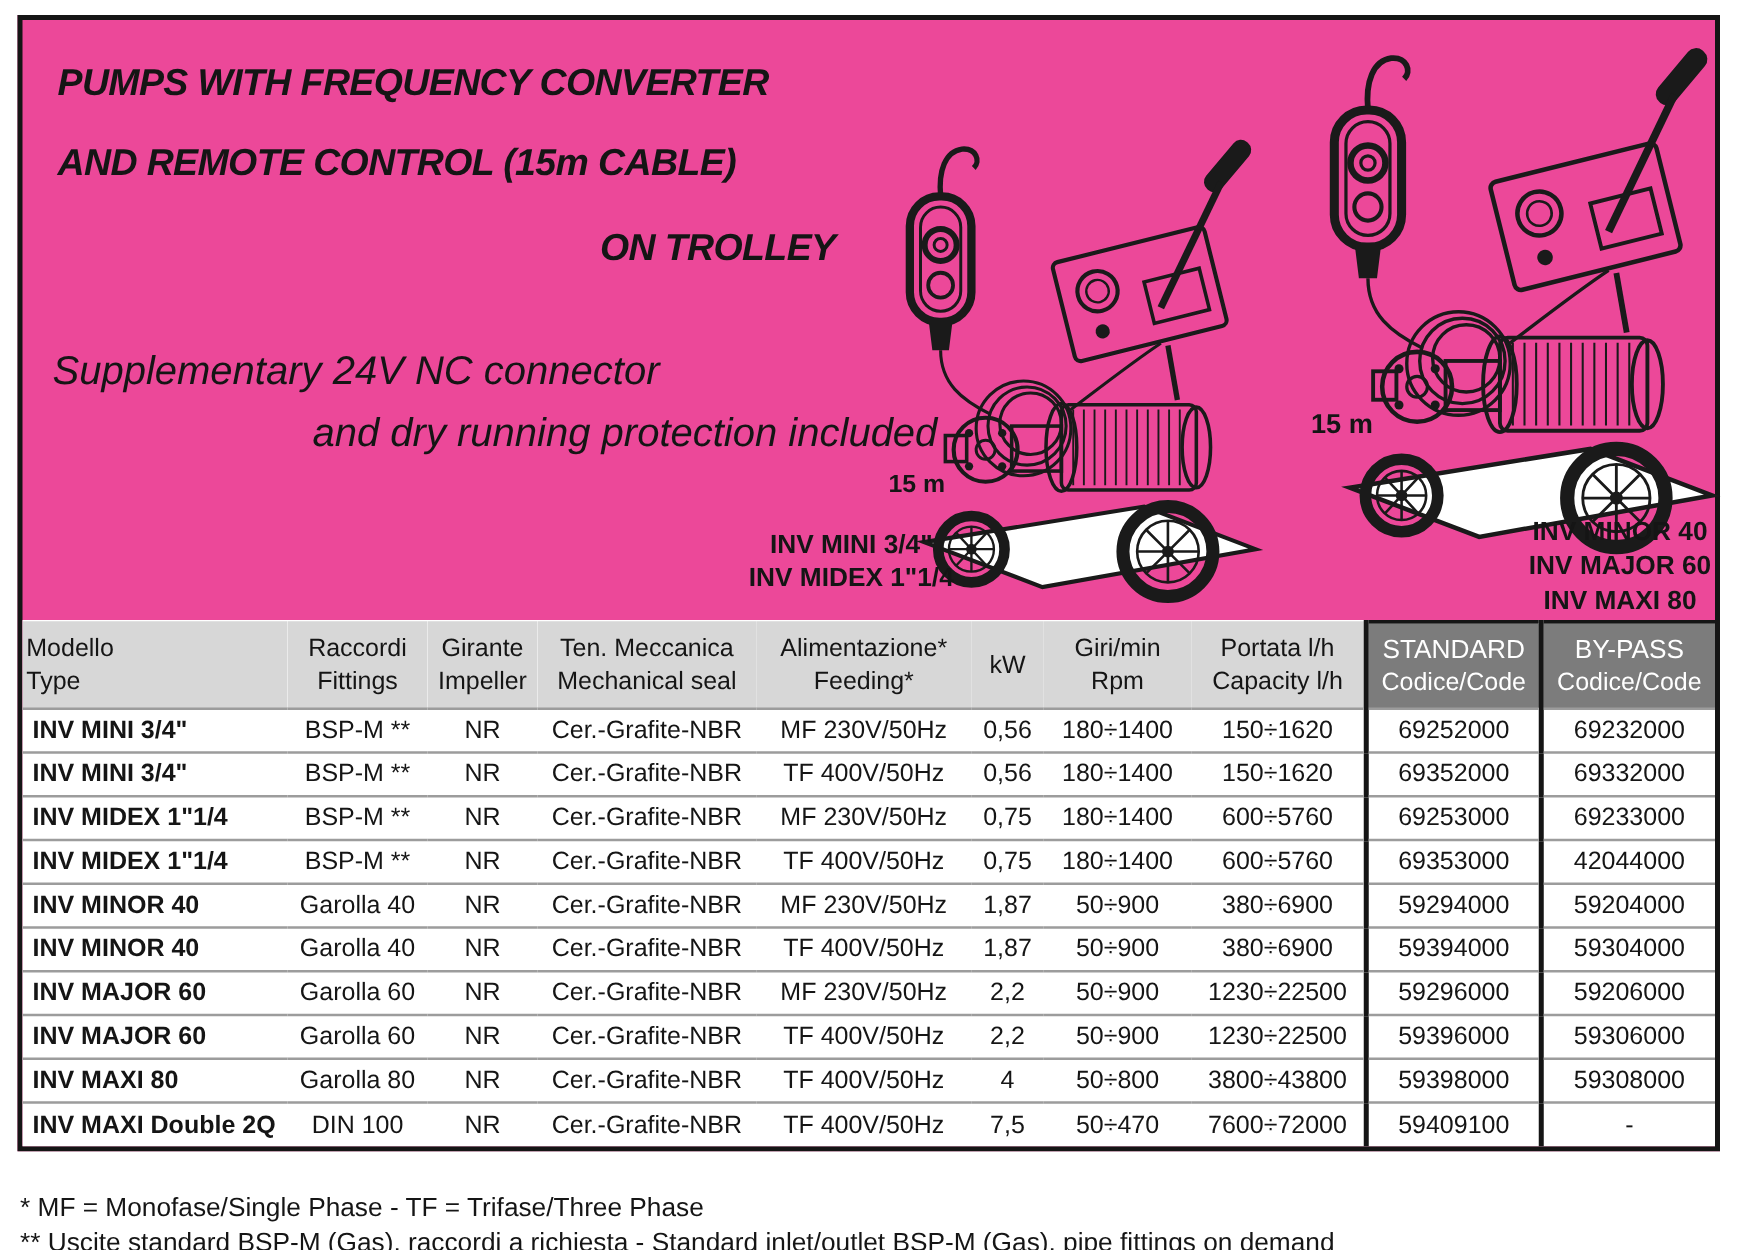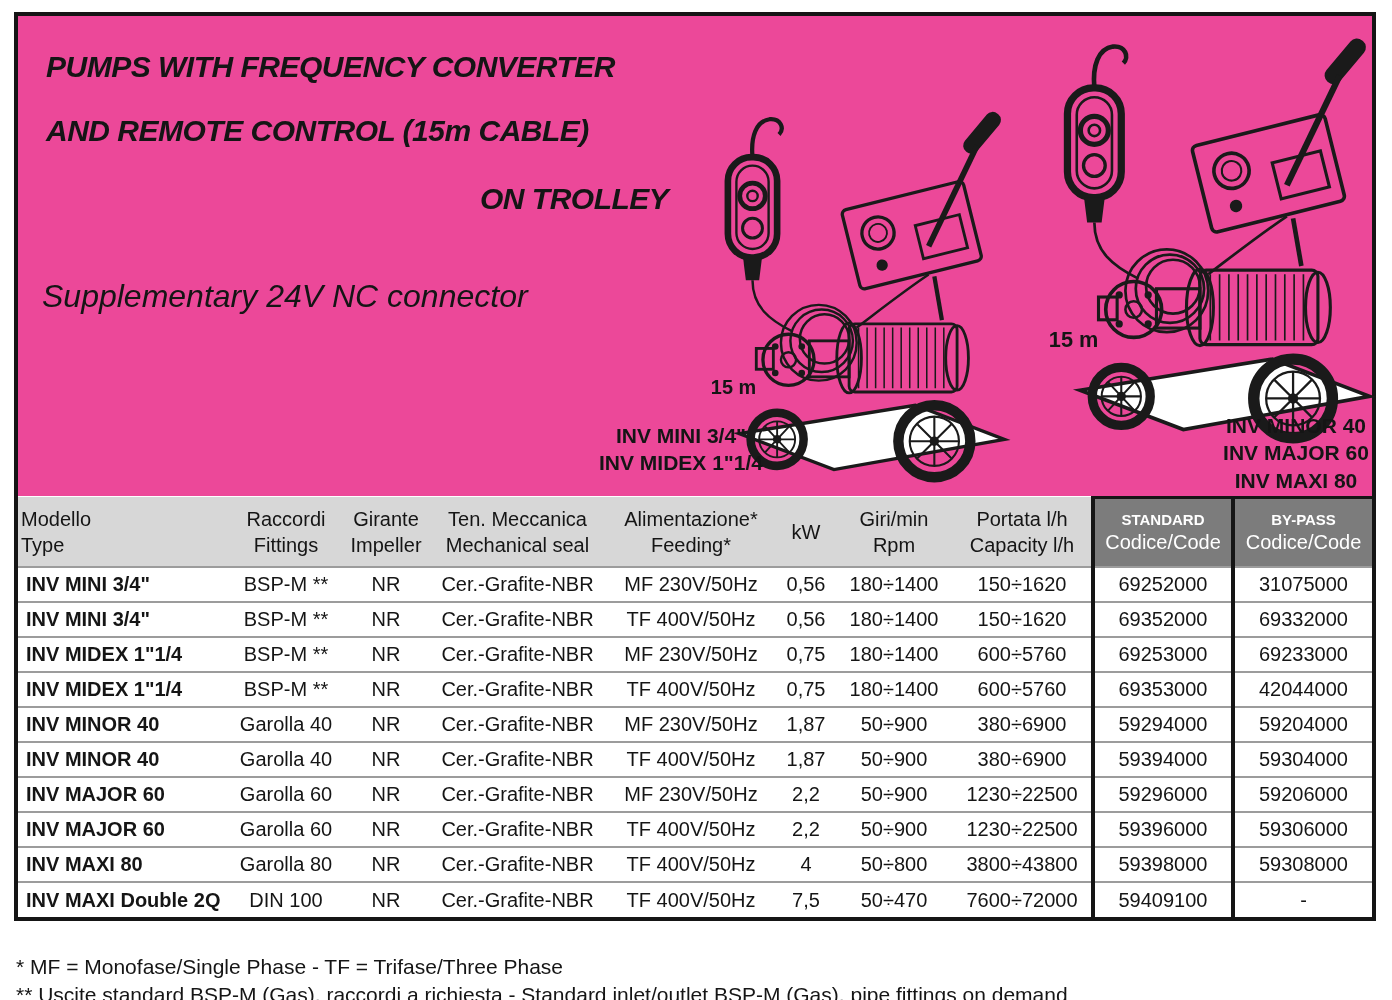--- a/index.html
+++ b/index.html
@@ -40,21 +40,21 @@
     border-collapse:collapse;table-layout:fixed;background:#fff;
   }
   .spec-table th,.spec-table td{padding:0 2px;overflow:hidden;white-space:nowrap;}
   .spec-table thead tr{height:70px;}
   .spec-table tbody tr{height:35px;}
   th{background:#d7d7d7;font-weight:400;font-size:20px;text-align:center;vertical-align:middle;}
   th .l1,th .l2{line-height:1.3;}
   th .l2:empty{display:none;}
   th.col-model{text-align:left;padding-left:3px;}
   th.dark{background:#7c7c7c;color:#ffffff;border-top:3px solid #151515;}
-  th.dark .l1{font-weight:700;font-size:15px;}
+  th.dark .l1{font-weight:400;font-size:21px;}
   th.b-l,td.b-l{border-left:4px solid #151515;}
   td{font-size:20px;text-align:center;border-top:2px solid #9c9c9c;}
   td.col-model{text-align:left;font-weight:700;padding-left:8px;}
 
   .footnote{
     position:absolute;left:16px;font-size:21px;white-space:nowrap;
   }
   .fn1{top:934px;text-align:right;}
   .fn2{top:962px;}
 
@@ -133,20 +133,21 @@
   </symbol>
 </svg>
 
 <div class="frame">
 
   <div class="title-line t1">PUMPS WITH FREQUENCY CONVERTER</div>
   <div class="title-line t2">AND REMOTE CONTROL (15m CABLE)</div>
   <div class="title-line t3">ON TROLLEY</div>
 
   <div class="sub-line s1">Supplementary 24V NC connector</div>
+  <div class="sub-line s2">and dry running protection included</div>
 
   <svg class="illus illus-left" viewBox="0 0 340 400">
     <use href="#pump-trolley"></use>
   </svg>
   <svg class="illus illus-right" viewBox="0 0 340 400">
     <use href="#pump-trolley"></use>
   </svg>
 
   <div class="models-label models-left">
     <span>INV MINI 3/4"</span>
@@ -218,21 +219,21 @@
   <tr>
     <td class="col-model">INV MINI 3/4"</td>
     <td>BSP-M **</td>
     <td>NR</td>
     <td>Cer.-Grafite-NBR</td>
     <td>MF 230V/50Hz</td>
     <td>0,56</td>
     <td>180÷1400</td>
     <td>150÷1620</td>
     <td class="b-l">69252000</td>
-    <td class="b-l">31075000</td>
+    <td class="b-l">69232000</td>
   </tr>
 
   <tr>
     <td class="col-model">INV MINI 3/4"</td>
     <td>BSP-M **</td>
     <td>NR</td>
     <td>Cer.-Grafite-NBR</td>
     <td>TF 400V/50Hz</td>
     <td>0,56</td>
     <td>180÷1400</td>

